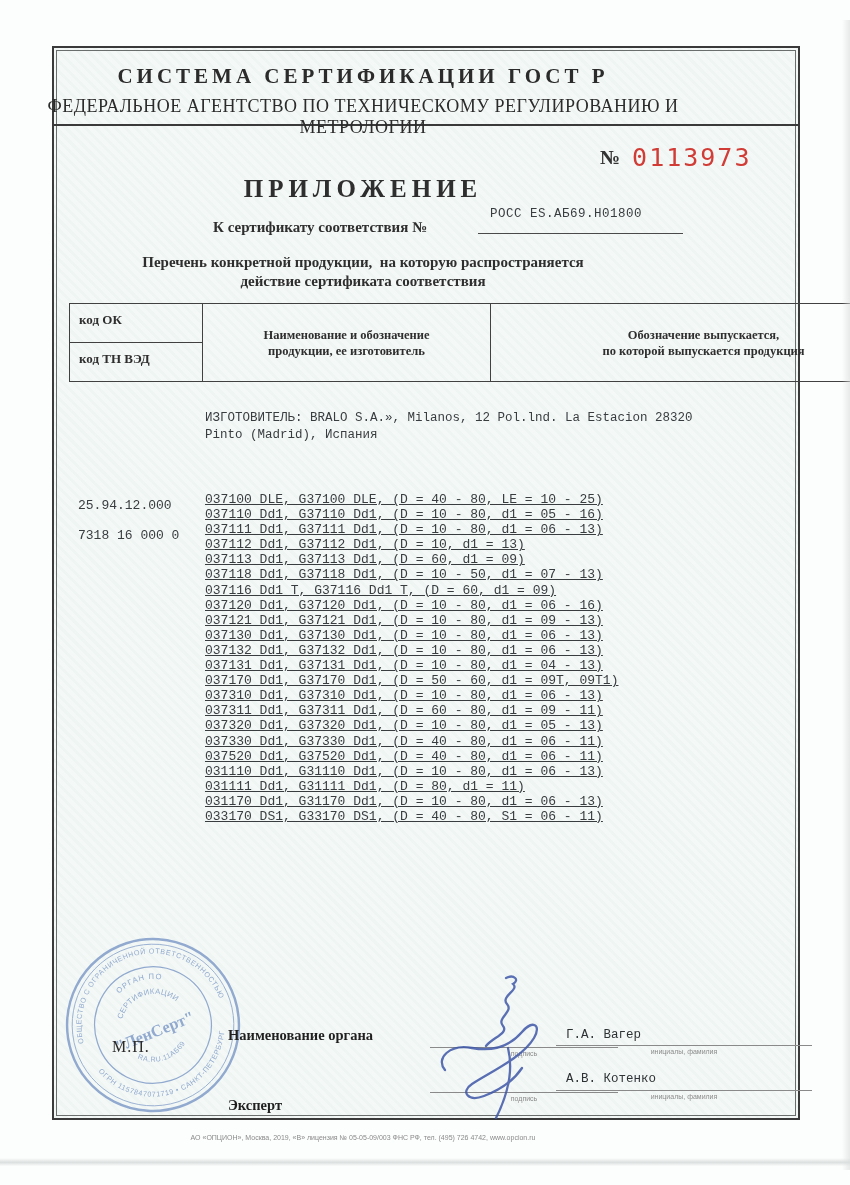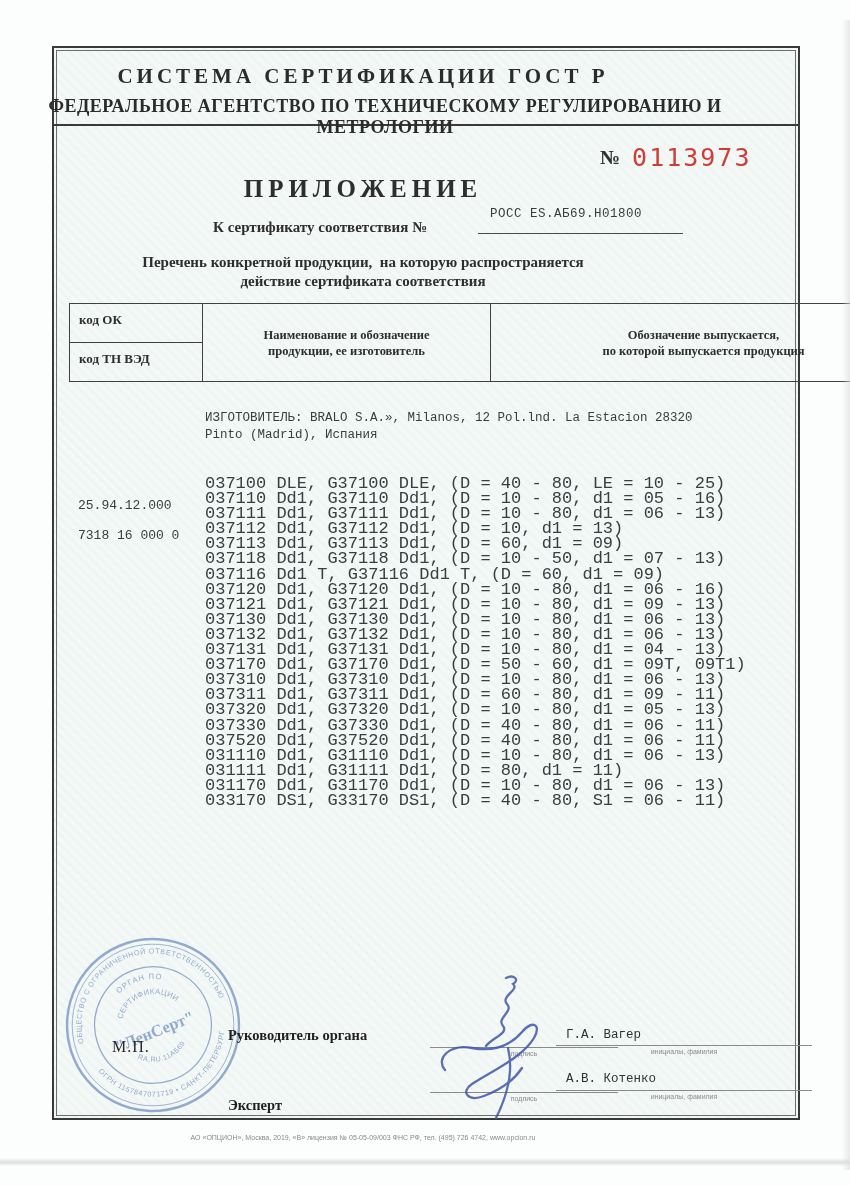--- a/index.html
+++ b/index.html
@@ -19,21 +19,21 @@
 
   
   .frame{left:52px;top:46px;width:748px;height:1074px;border:2.5px solid var(--frame);
          background:
            repeating-linear-gradient(45deg, rgba(140,190,185,0.05) 0 3px, rgba(255,255,255,0) 3px 7px),
            #f4f8f6;}
   .frame-inner{position:absolute;inset:2px;border:1px solid #6a6f6e;}
   .header-rule{left:52px;top:124px;width:748px;height:2px;background:var(--frame);}
 
   .h1{top:64px;font-size:21px;font-weight:bold;letter-spacing:4px;color:#2b2b2b;}
-  .h2{top:96px;font-size:18px;font-weight:bold;letter-spacing:0.5px;color:#2b2b2b;margin-left:22px;}
+  .h2{top:96px;font-size:18px;font-weight:normal;letter-spacing:0.5px;color:#2b2b2b;}
 
   .doc-no{left:600px;top:143px;white-space:nowrap;}
   .doc-no .pfx{font-size:20px;font-weight:bold;color:#333;vertical-align:middle;}
   .doc-no .val{font-family:"DejaVu Sans Mono","Liberation Mono",monospace;
                font-size:25px;color:var(--accent);letter-spacing:2px;vertical-align:middle;margin-left:8px;}
 
   .title{top:175px;font-size:25px;font-weight:bold;letter-spacing:5px;}
 
   .cert-label{left:213px;top:219px;font-size:15px;font-weight:600;}
   .cert-value{left:490px;top:207px;font-family:"Liberation Mono","DejaVu Sans Mono",monospace;
@@ -51,21 +51,21 @@
   .tbl .c1 > div:first-child{border-bottom:1.5px solid #414141;}
   .tbl .c2{width:288px;border-right:1.5px solid #414141;}
   .tbl .c3{flex:1;}
   .tbl .hc{display:flex;flex-direction:column;justify-content:center;align-items:center;
            font-size:12.5px;font-weight:600;line-height:16px;text-align:center;}
 
   .mono{font-family:"Liberation Mono","DejaVu Sans Mono",monospace;color:#3a3d40;white-space:pre;}
   .manuf{left:205px;top:410px;font-size:12.5px;line-height:17px;}
   .codes1{left:78px;top:498px;font-size:13px;}
   .codes2{left:78px;top:528px;font-size:13px;}
-  .plist{left:205px;top:476px;font-size:17px;line-height:15.1px;}
+  .plist{left:205px;top:492px;font-size:13px;line-height:15.1px;text-decoration:underline;}
   .pline{height:15.1px;}
 
   
   .role{font-size:14.5px;font-weight:bold;color:#1f1f1f;}
   .role1{left:228px;top:1027px;}
   .role2{left:228px;top:1073px;margin-top:24px;}
   .sline{height:1px;background:#8a8a8a;}
   .sline1a{left:430px;top:1047px;width:188px;}
   .sline1b{left:556px;top:1045px;width:256px;}
   .sline2a{left:430px;top:1092px;width:188px;}
@@ -167,21 +167,21 @@
       </text>
       <text x="87" y="99" text-anchor="middle" font-size="16" font-weight="bold" stroke="none" font-family="Liberation Serif, serif" transform="rotate(-4 87 99)">"ЛенСерт"</text>
       <text font-size="7" stroke="none" letter-spacing="0.5">
         <textPath href="#arcIn3" startOffset="50%" text-anchor="middle">RA.RU.11АБ69</textPath>
       </text>
     </g>
   </svg>
 
   <div class="abs mp">М.П.</div>
 
-  <div class="abs role role1">Руководитель органа</div>
+  <div class="abs role role1">Наименование органа</div>
   <div class="abs sline sline1a"></div>
   <div class="abs tiny lab1a">подпись</div>
   <div class="abs sname sname1">Г.А. Вагер</div>
   <div class="abs sline sline1b"></div>
   <div class="abs tiny lab1b">инициалы, фамилия</div>
 
   <div class="abs role role2">Эксперт</div>
   <div class="abs sline sline2a"></div>
   <div class="abs tiny lab2a">подпись</div>
   <div class="abs sname sname2">А.В. Котенко</div>

